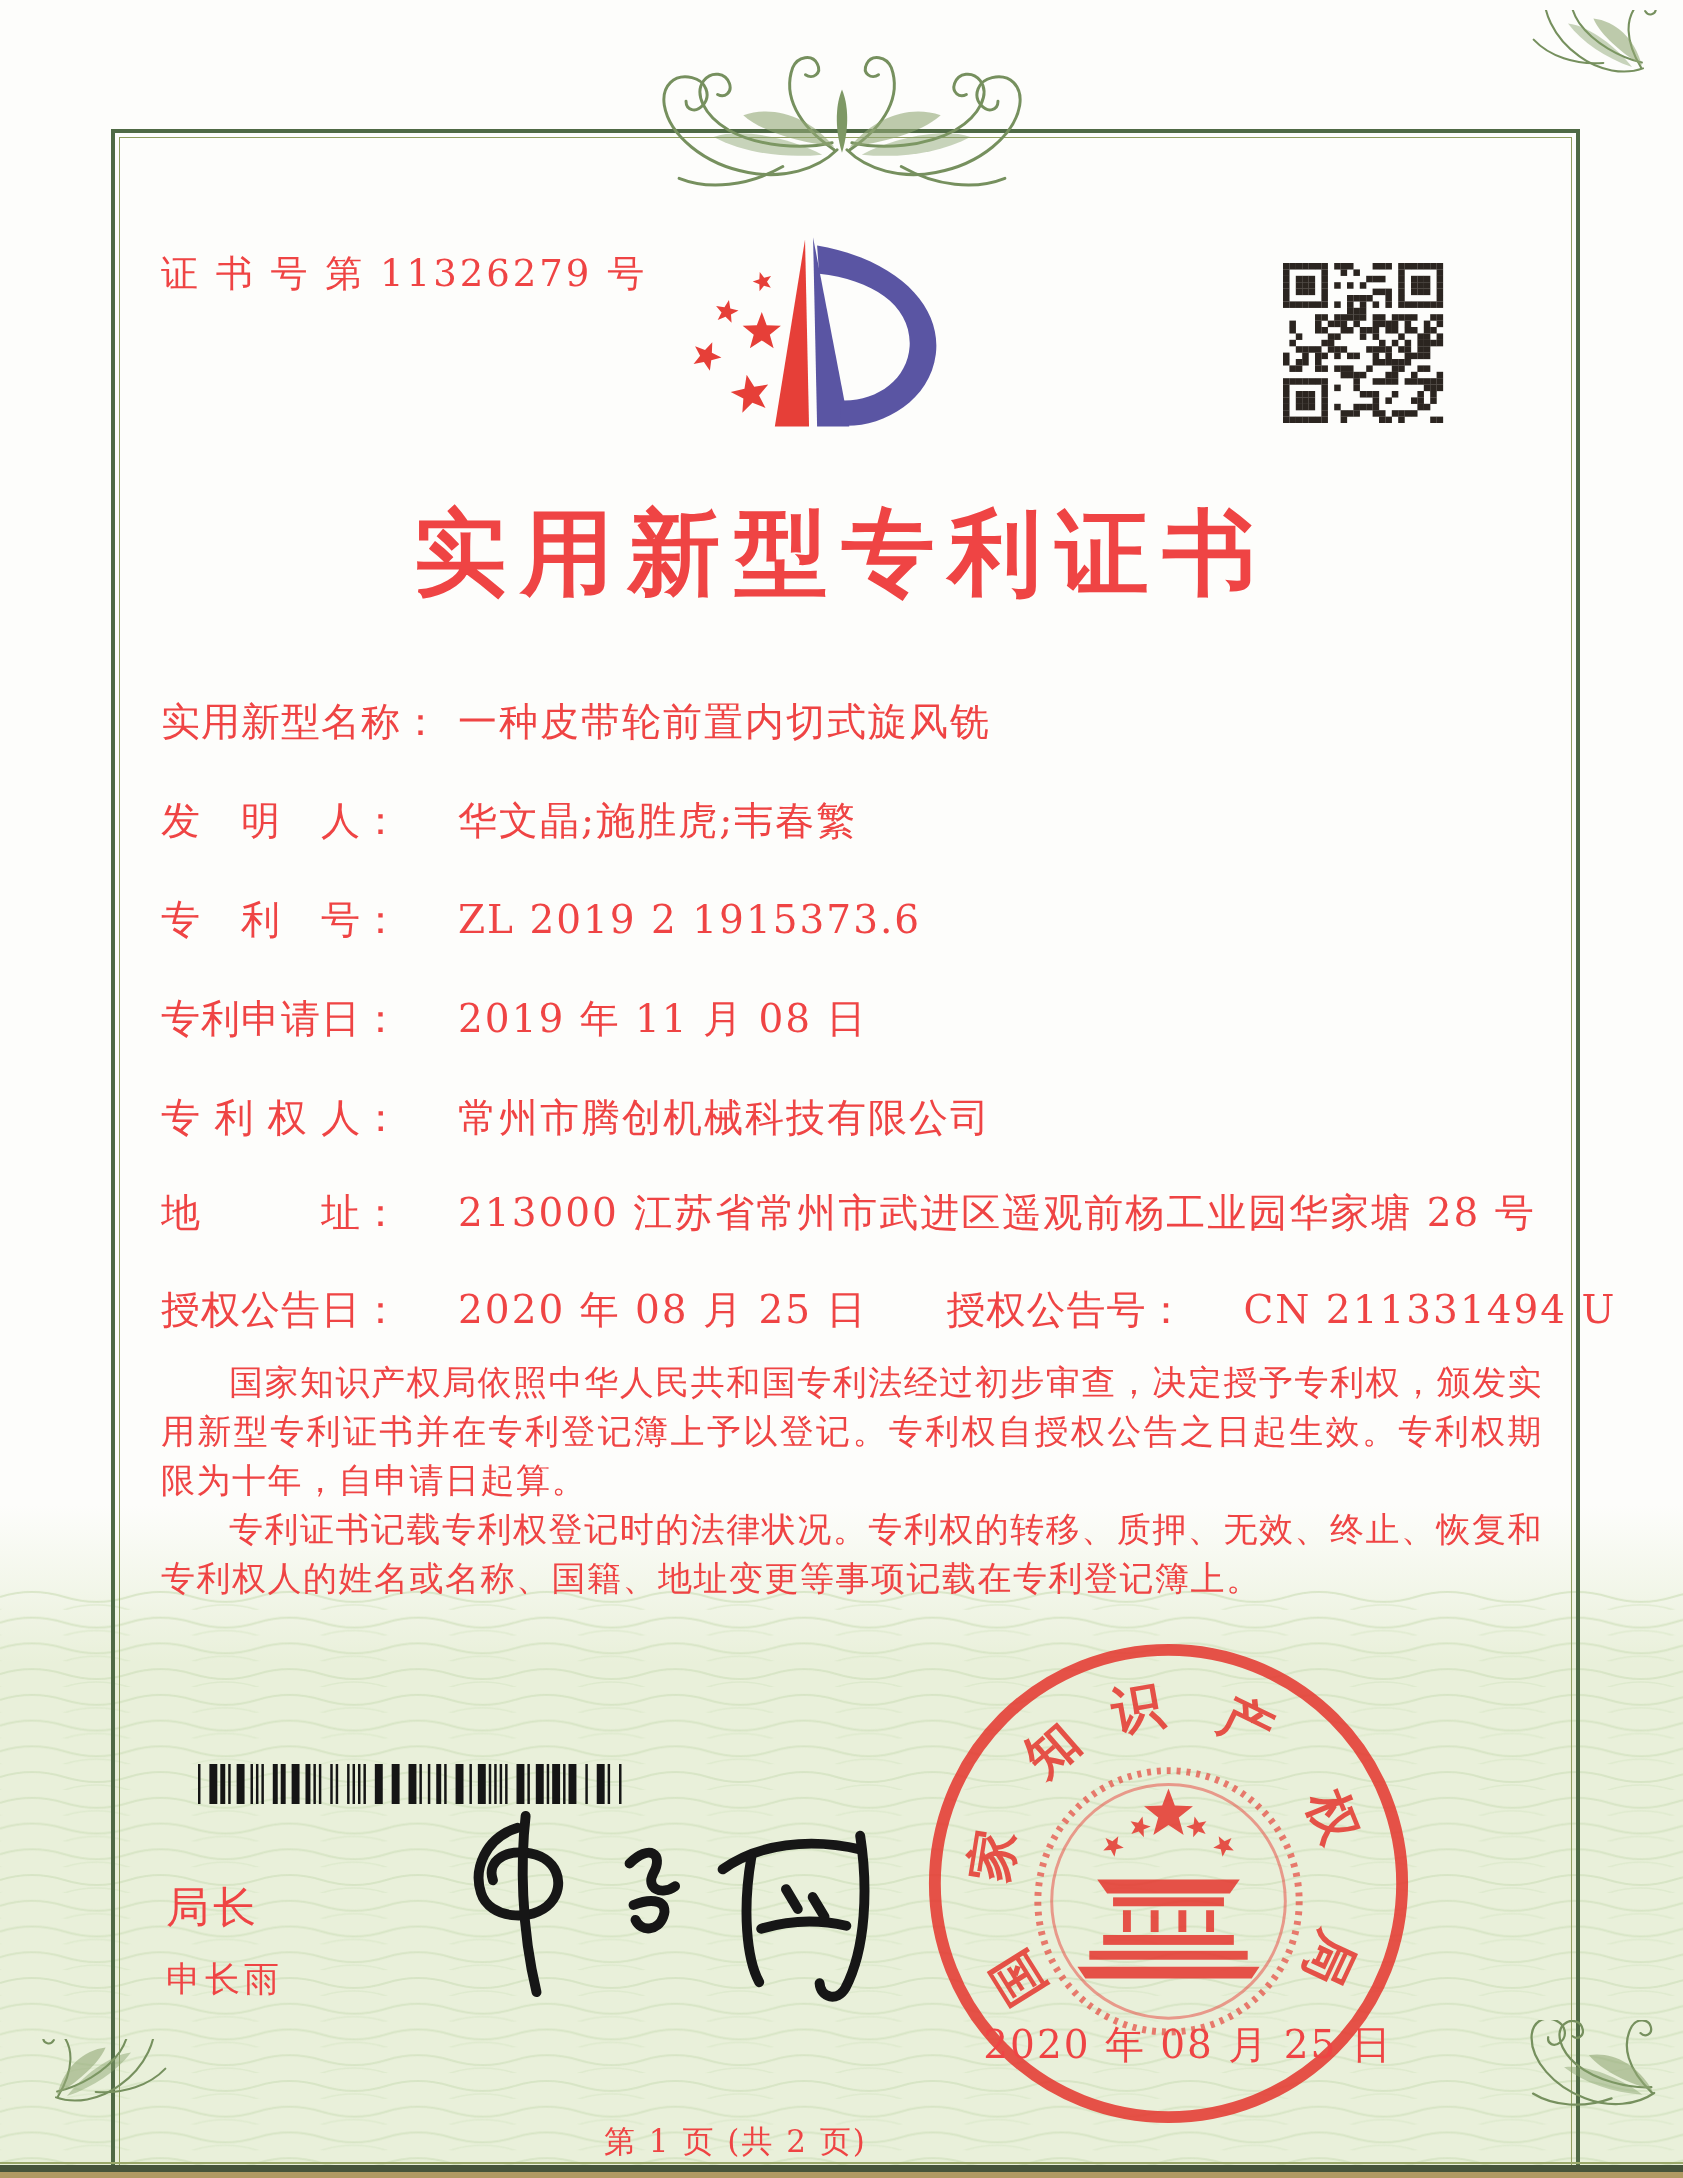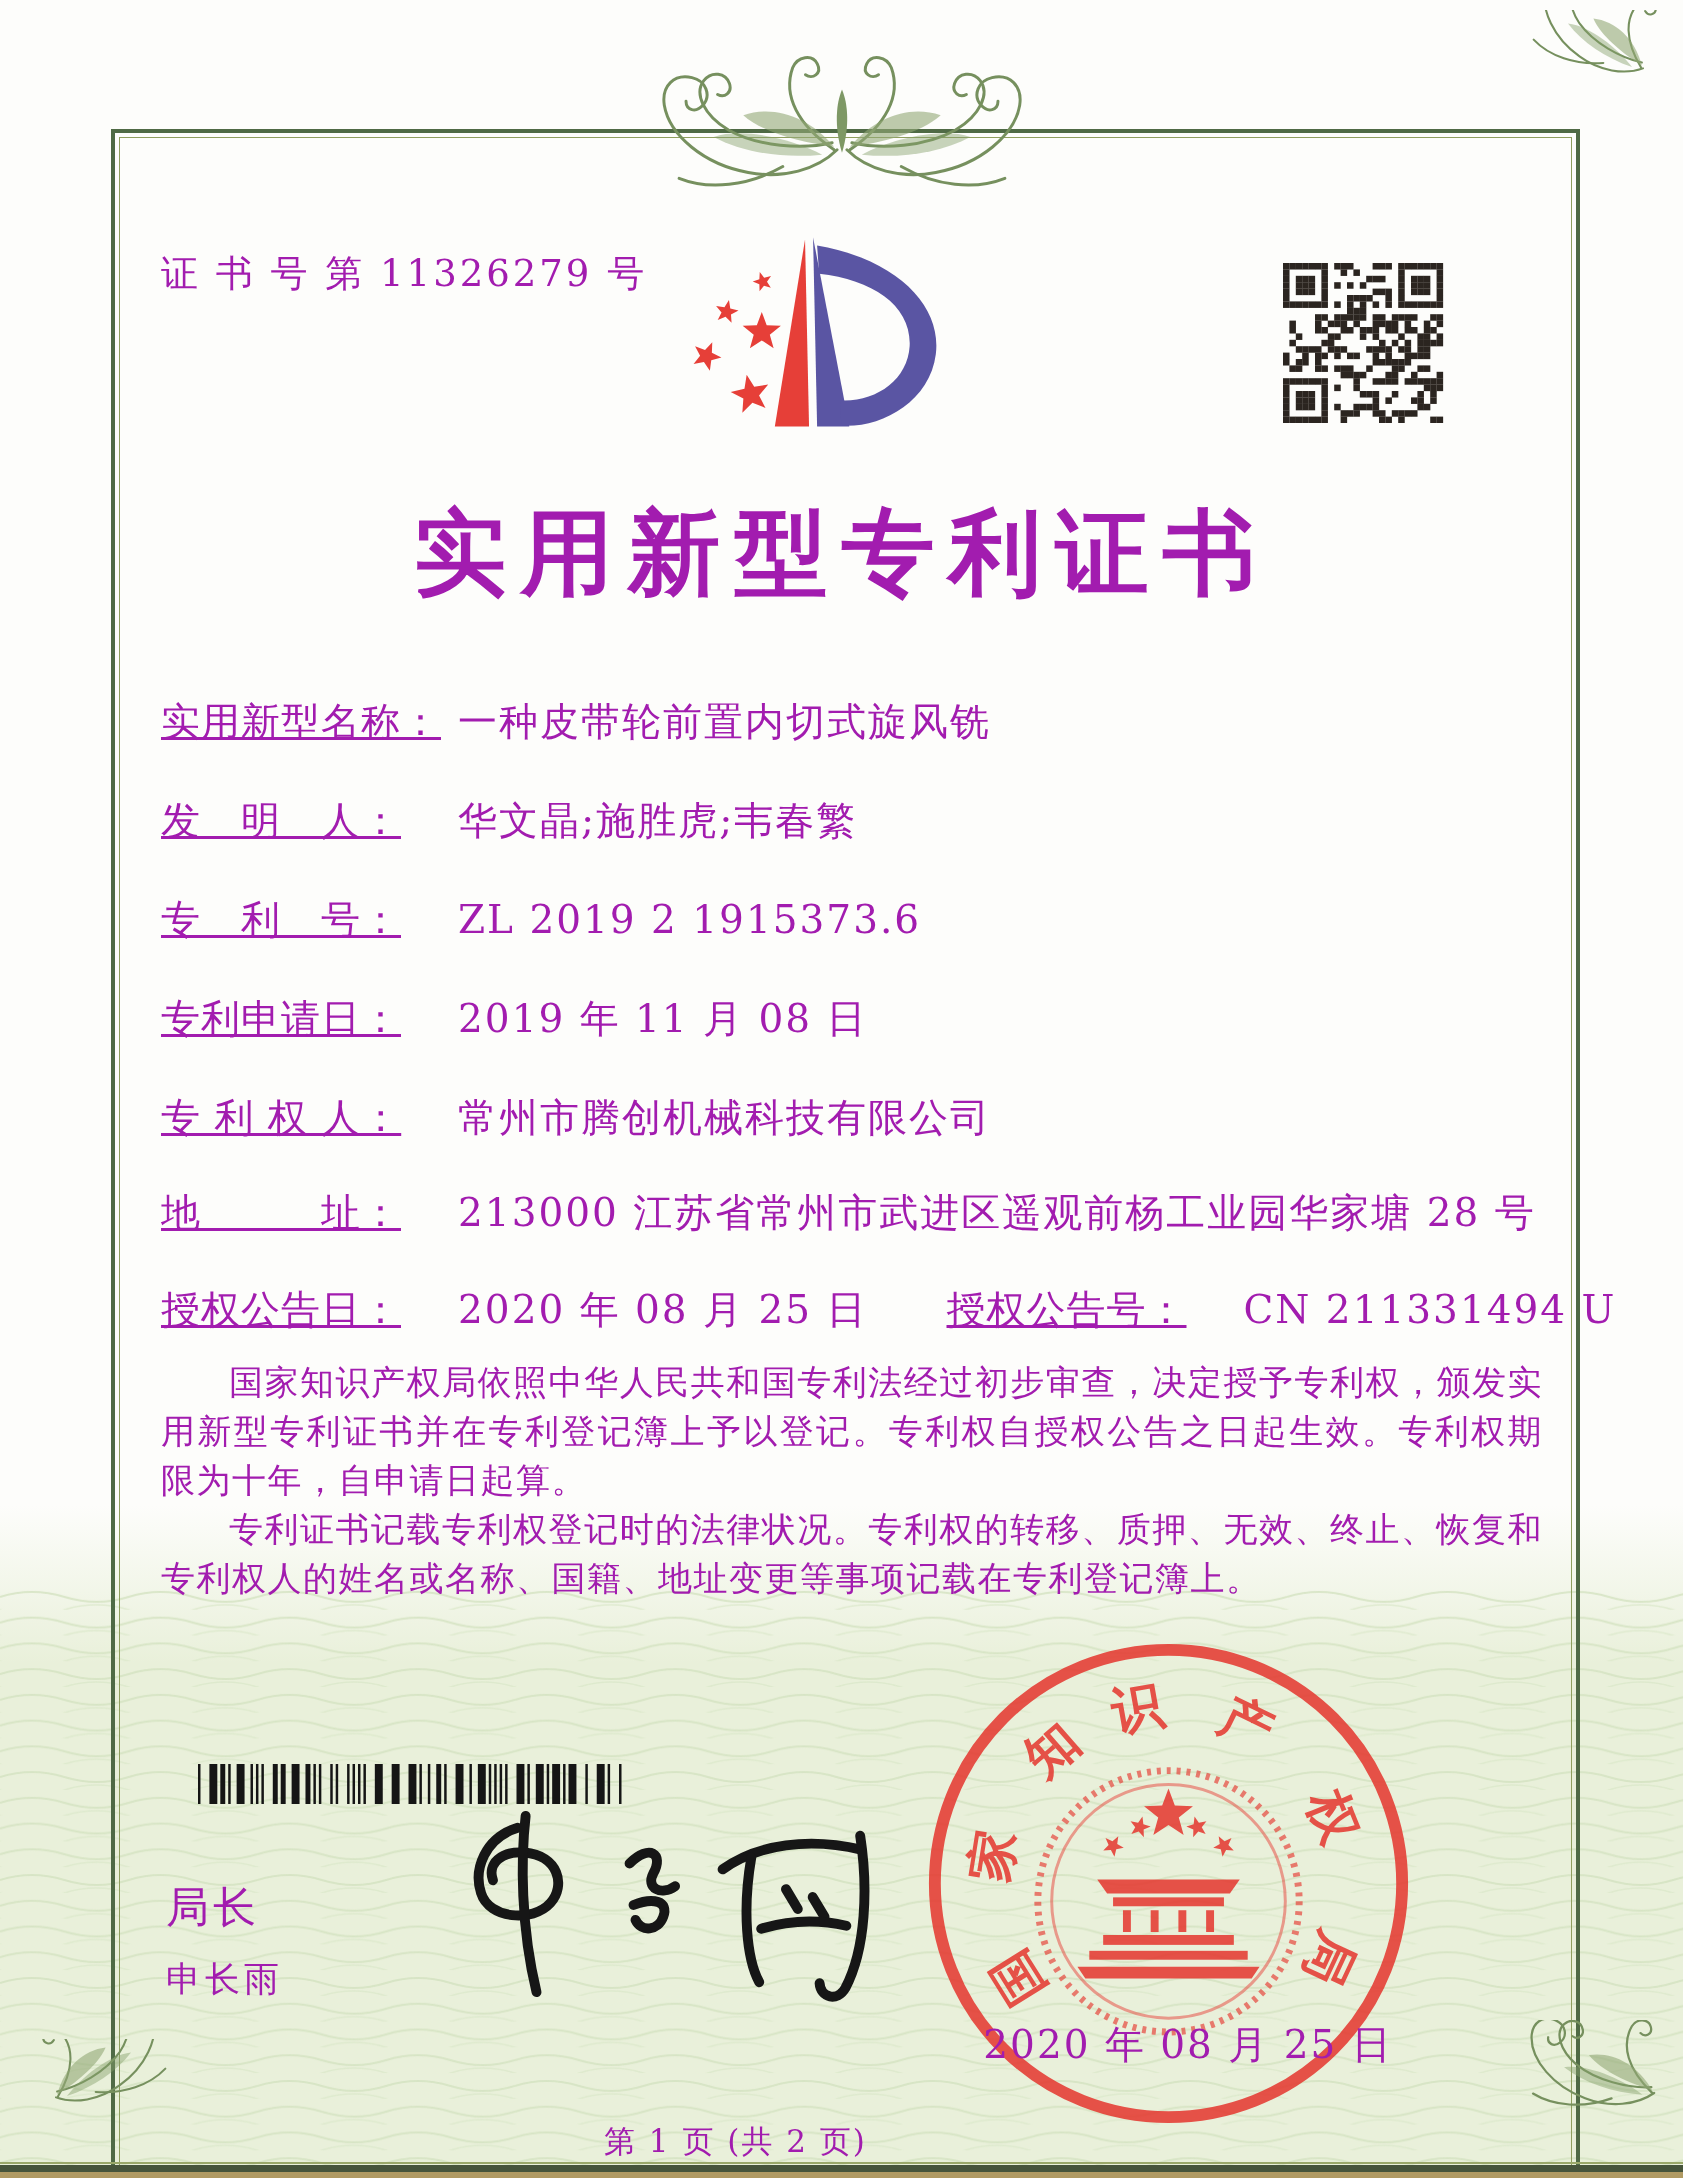--- a/index.html
+++ b/index.html
@@ -1,19 +1,19 @@
 <!DOCTYPE html>
 <html><head>
 <meta charset="utf-8">
 <style>
   html,body{margin:0;padding:0;background:#888;}
   .page{
     position:relative;width:1683px;height:2178px;margin:0 auto;
     background:#fdfdfb;overflow:hidden;
-    font-family:"DejaVu Serif","Liberation Serif",serif;color:#a21caf;
+    font-family:"DejaVu Serif","Liberation Serif",serif;color:#ef4444;
   }
   
   .green-fade{position:absolute;left:0;top:1505px;width:100%;height:158px;
     background:linear-gradient(to bottom, rgba(233,240,218,0), #e9f0da);z-index:0;}
   .green-solid{position:absolute;left:0;top:1663px;width:100%;height:515px;background:#e9f0da;z-index:0;}
   .waves{position:absolute;left:0;top:1584px;width:1683px;height:594px;z-index:0;opacity:.8;}
   
   .frame{position:absolute;left:111px;top:129px;width:1461px;height:2035px;
     border:4px solid #4f6a45;border-bottom:none;z-index:2;pointer-events:none;}
   .frame-inner{position:absolute;left:4px;top:4px;right:4px;bottom:0;
@@ -23,21 +23,21 @@
   .bottom-strip-tan{position:absolute;left:0;top:2172px;width:100%;height:6px;background:#b09a63;z-index:2;}
   .ornament{position:absolute;z-index:3;pointer-events:none;}
   
   .cert-number{position:absolute;left:161px;top:249px;font-size:37px;letter-spacing:3px;z-index:4;}
   .logo{position:absolute;left:634px;top:203px;width:332px;height:252px;z-index:4;}
   .qr{position:absolute;left:1280px;top:263px;width:166px;height:160px;z-index:4;}
   .title{position:absolute;left:0;top:491px;width:100%;text-align:center;
     font-size:93px;font-weight:bold;letter-spacing:14px;z-index:4;}
   
   .field-row{position:absolute;left:161px;font-size:39px;white-space:nowrap;z-index:4;}
-  .field-label{display:inline-block;min-width:297px;letter-spacing:1px;text-decoration:underline;}
+  .field-label{display:inline-block;min-width:297px;letter-spacing:1px;}
   .field-value{letter-spacing:2px;}
   .field-second{margin-left:79px;}
   
   .body-text{position:absolute;left:161px;top:1358px;width:1382px;font-size:34px;
     line-height:49px;letter-spacing:1.5px;text-align:justify;z-index:4;}
   .body-text p{margin:0;text-indent:2em;}
   
   .barcode{position:absolute;left:198px;top:1764px;width:424px;height:40px;z-index:4;}
   .commissioner-title{position:absolute;left:166px;top:1879px;font-size:43px;letter-spacing:4px;z-index:4;}
   .commissioner-name{position:absolute;left:166px;top:1956px;font-size:35px;letter-spacing:4px;z-index:4;}

